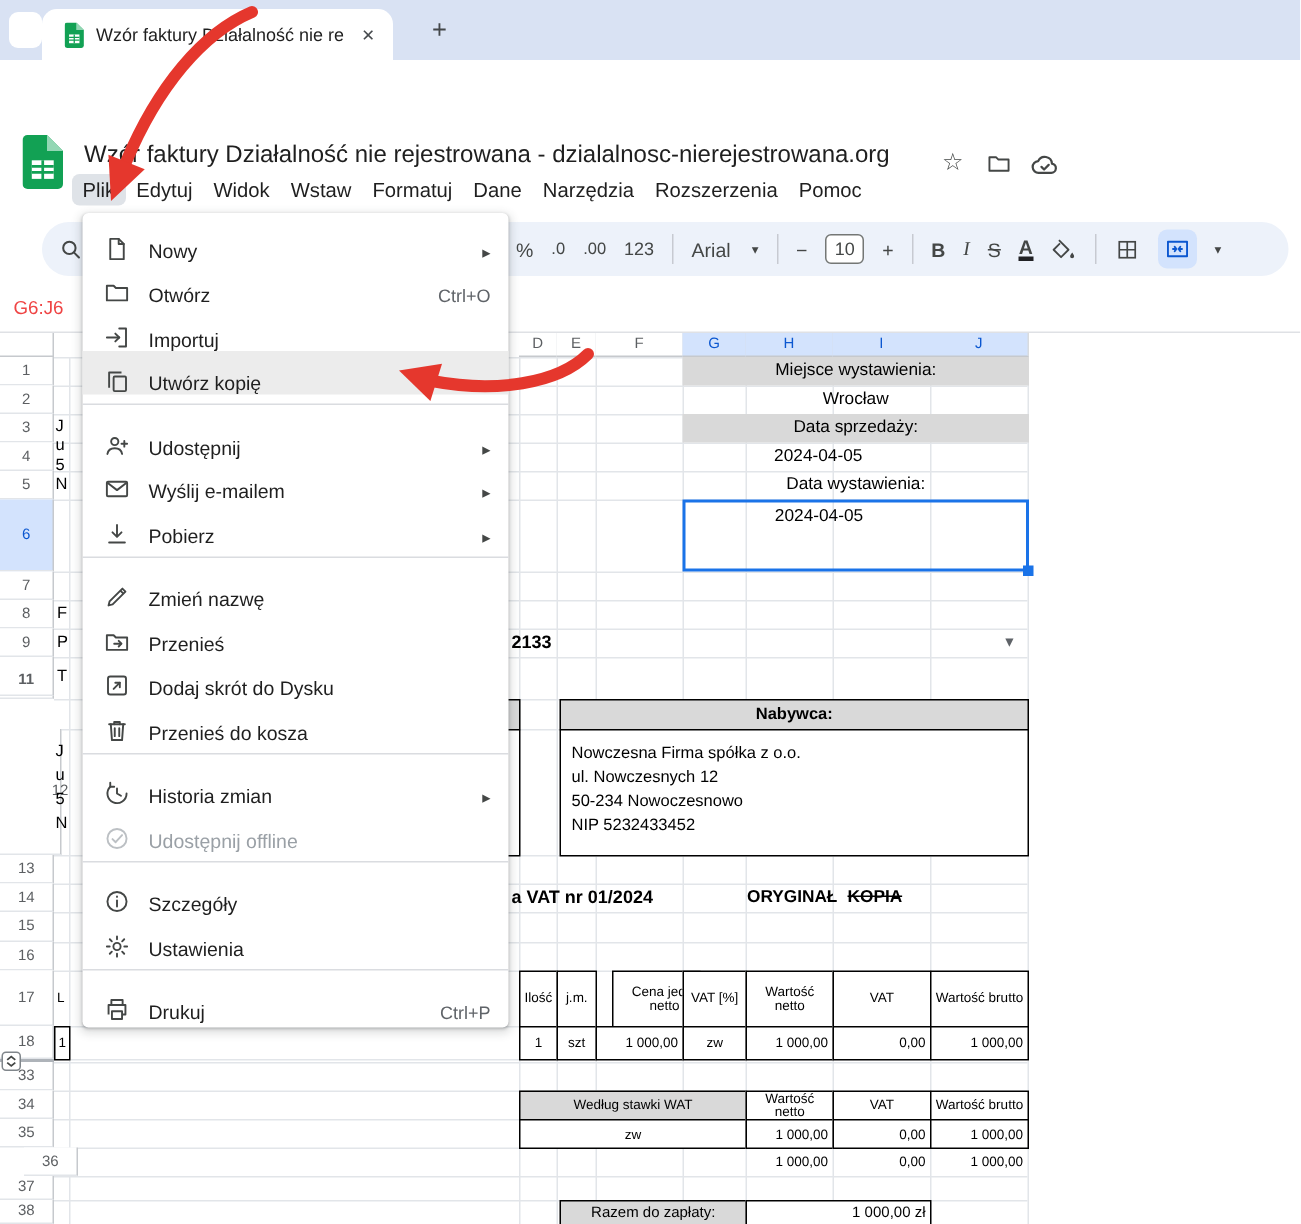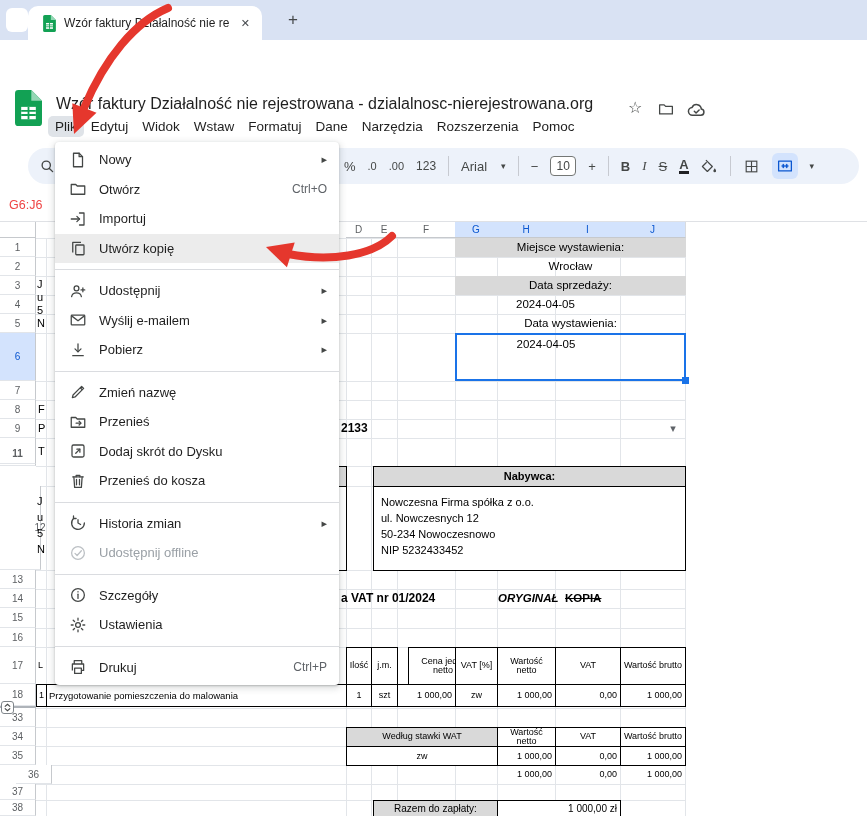--- a/index.html
+++ b/index.html
@@ -74,21 +74,21 @@
   .hcell{position:absolute;border:1px solid #000;background:#fff;display:flex;align-items:center;justify-content:center;text-align:center;font-size:9px;line-height:9.5px;color:#000;padding:1px;z-index:3}
   .hcell.gray{background:#d9d9d9}
   .icell{position:absolute;border:1px solid #000;background:#fff;font-size:9px;color:#000;white-space:nowrap;overflow:hidden;z-index:3}
   .plain{position:absolute;font-size:9px;color:#000;white-space:nowrap;z-index:3}
   .sel-range{position:absolute;border:2px solid #1a73e8;z-index:5}
   .sel-handle{position:absolute;width:7px;height:7px;background:#1a73e8;z-index:6}
   .frag{position:absolute;font-size:11px;color:#000;line-height:13px;z-index:3}
 
   
   #file-menu{position:absolute;left:55px;top:142px;width:284px;background:#fff;border-radius:4px;padding:3px 0;box-shadow:0 2px 6px 2px rgba(60,64,67,.15),0 1px 2px rgba(60,64,67,.3);z-index:40}
-  .menu-item{height:29.5px;display:flex;align-items:center;gap:12px;padding:0 12px 0 14px;font-size:13px;color:#1f1f1f}
+  .menu-item{height:29.5px;display:flex;align-items:flex-end;gap:12px;padding:0 12px 0 14px;font-size:13px;color:#1f1f1f}
   .menu-item.hl{background:#ececec}
   .menu-item.dis .mi-label{color:#9aa0a6}
   .menu-item.dis .mi-icon{color:#bcc0c4}
   .mi-icon{width:18px;height:18px;color:#444746;flex:none}
   .mi-icon svg{width:18px;height:18px;display:block}
   .mi-label{flex:1;white-space:nowrap}
   .mi-short{font-size:12px;color:#5f6368}
   .mi-arrow{font-size:11px;color:#444746}
   .menu-sep{height:13px;position:relative}
   .menu-sep::after{content:"";position:absolute;left:0;right:0;top:6px;height:1px;background:#dadce0}
@@ -313,31 +313,30 @@
       <div class="hcell gray" style="left: 322px; top: 466px; width: 25px; height: 21px;"></div>
       <div class="hcell" style="left: 322px; top: 486px; width: 25px; height: 85px;"></div>
       <div class="hcell gray" style="left: 373px; top: 466px; width: 313px; height: 21px; font-size: 11px; font-weight: bold;">Nabywca:</div>
       <div class="hcell" style="left: 373px; top: 486px; width: 313px; height: 85px; flex-direction: column; align-items: flex-start; justify-content: flex-start; padding: 7px 0px 0px 7px; font-size: 11px; line-height: 16px; text-align: left;">
         <div>Nowczesna Firma spółka z o.o.</div>
         <div>ul. Nowczesnych 12</div>
         <div>50-234 Nowoczesnowo</div>
         <div>NIP 5232433452</div>
       </div>
       <div class="cell bold" style="left: 341px; top: 590px; width: 160px; height: 17px; line-height: 17px; font-size: 12px;">a VAT nr 01/2024</div>
-      <div class="cell bold" style="left: 498px; top: 590px; width: 70px; height: 17px; line-height: 17px; font-size: 11.5px; font-style: italic;">ORYGINAŁ</div>
+      <div class="cell bold" style="left: 498px; top: 590px; width: 70px; height: 17px; line-height: 17px; font-size: 11.5px;">ORYGINAŁ</div>
       <div class="cell bold strike" style="left: 565px; top: 590px; width: 55px; height: 17px; line-height: 17px; font-size: 11.5px;">KOPIA</div>
       <div class="hcell" style="left: 346px; top: 647px; width: 26px; height: 38px;">Ilość</div>
       <div class="hcell" style="left: 371px; top: 647px; width: 27px; height: 38px;">j.m.</div>
       <div class="hcell" style="left: 408px; top: 647px; width: 59px; height: 38px; padding-left: 12px;">Cena jedn. netto</div>
       <div class="hcell" style="left: 455px; top: 647px; width: 43px; height: 38px;">VAT [%]</div>
       <div class="hcell" style="left: 497px; top: 647px; width: 59px; height: 38px;">Wartość netto</div>
       <div class="hcell" style="left: 555px; top: 647px; width: 66px; height: 38px;">VAT</div>
       <div class="hcell" style="left: 620px; top: 647px; width: 66px; height: 38px;">Wartość brutto</div>
       <div class="icell ctr" style="left: 36px; top: 684px; width: 11px; height: 23px; line-height: 21px;">1</div>
-      <div class="icell " style="left: 46px; top: 684px; width: 301px; height: 23px; line-height: 21px; font-size: 9.5px; padding-left: 2px;">Przygotowanie pomieszczenia do malowania</div>
       <div class="icell ctr" style="left: 346px; top: 684px; width: 26px; height: 23px; line-height: 21px;">1</div>
       <div class="icell ctr" style="left: 371px; top: 684px; width: 27px; height: 23px; line-height: 21px;">szt</div>
       <div class="icell rt" style="left: 397px; top: 684px; width: 59px; height: 23px; line-height: 21px;">1 000,00</div>
       <div class="icell ctr" style="left: 455px; top: 684px; width: 43px; height: 23px; line-height: 21px;">zw</div>
       <div class="icell rt" style="left: 497px; top: 684px; width: 59px; height: 23px; line-height: 21px;">1 000,00</div>
       <div class="icell rt" style="left: 555px; top: 684px; width: 66px; height: 23px; line-height: 21px;">0,00</div>
       <div class="icell rt" style="left: 620px; top: 684px; width: 66px; height: 23px; line-height: 21px;">1 000,00</div>
       <div class="hcell gray" style="left: 346px; top: 727px; width: 152px; height: 20px;">Według stawki WAT</div>
       <div class="hcell" style="left: 497px; top: 727px; width: 59px; height: 20px;">Wartość netto</div>
       <div class="hcell" style="left: 555px; top: 727px; width: 66px; height: 20px;">VAT</div>

